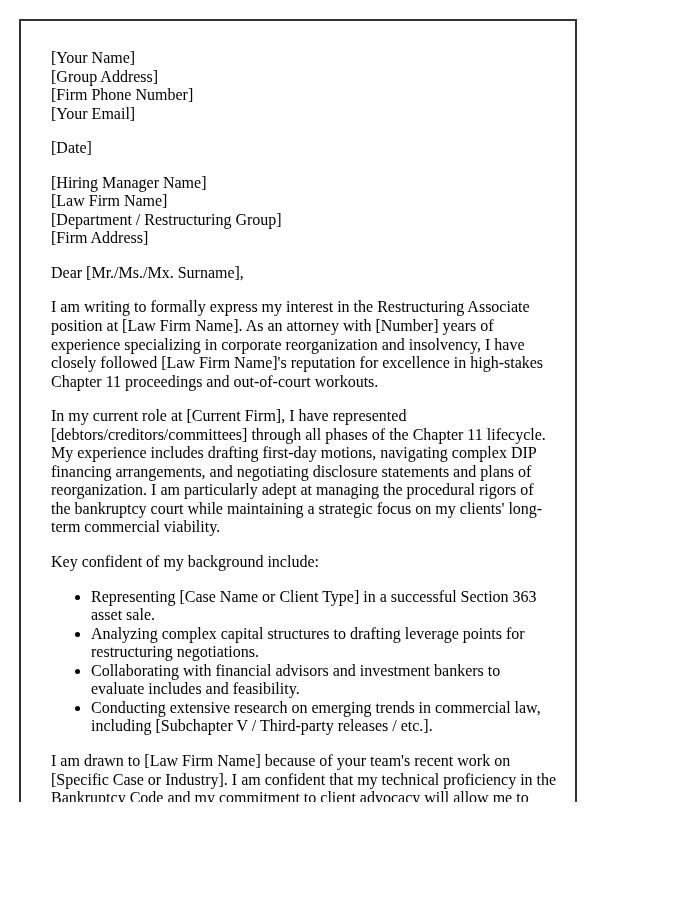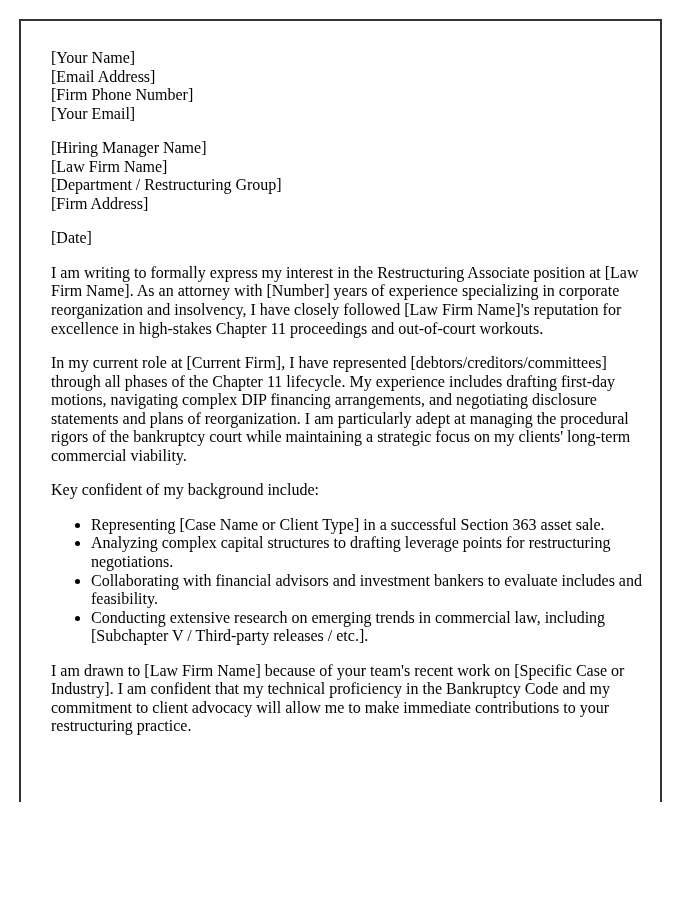--- a/index.html
+++ b/index.html
@@ -11,21 +11,21 @@
     width: 700px;
     height: 900px;
     overflow: hidden;
     font-family: "Liberation Serif", "DejaVu Serif", serif;
     font-size: 16px;
     color: #000000;
   }
   .letter {
     box-sizing: border-box;
     margin: 19px 0 0 19px;
-    width: 643px;
+    width: 558px;
     height: 783px;
     border: 2px solid #333333;
     border-bottom: none;          
     padding: 28px 18px 0 30px;
     overflow: hidden;
     line-height: 1.16;
   }
   .letter p {
     margin: 16px 0;
   }
@@ -42,35 +42,36 @@
     padding: 0;
   }
 </style>
 </head>
 <body>
 
 <div class="letter">
 
   <p class="first">
     <span>[Your Name]</span><br>
-    <span>[Email Address]</span><br>
+    <span>[Group Address]</span><br>
     <span>[Firm Phone Number]</span><br>
     <span>[Your Email]</span>
   </p>
+
+  <p>[Date]</p>
 
   <p>
     <span>[Hiring Manager Name]</span><br>
     <span>[Law Firm Name]</span><br>
     <span>[Department / Restructuring Group]</span><br>
     <span>[Firm Address]</span>
   </p>
 
-  <p>[Date]</p>
 
-
+  <p>Dear [Mr./Ms./Mx. Surname],</p>
 
   <p>I am writing to formally express my interest in the Restructuring Associate position at [Law Firm Name]. As an attorney with [Number] years of experience specializing in corporate reorganization and insolvency, I have closely followed [Law Firm Name]'s reputation for excellence in high-stakes Chapter 11 proceedings and out-of-court workouts.</p>
 
   <p>In my current role at [Current Firm], I have represented [debtors/creditors/committees] through all phases of the Chapter 11 lifecycle. My experience includes drafting first-day motions, navigating complex DIP financing arrangements, and negotiating disclosure statements and plans of reorganization. I am particularly adept at managing the procedural rigors of the bankruptcy court while maintaining a strategic focus on my clients' long-term commercial viability.</p>
 
   <p>Key confident of my background include:</p>
 
   <ul>
     <li>Representing [Case Name or Client Type] in a successful Section 363 asset sale.</li>
     <li>Analyzing complex capital structures to drafting leverage points for restructuring negotiations.</li>

